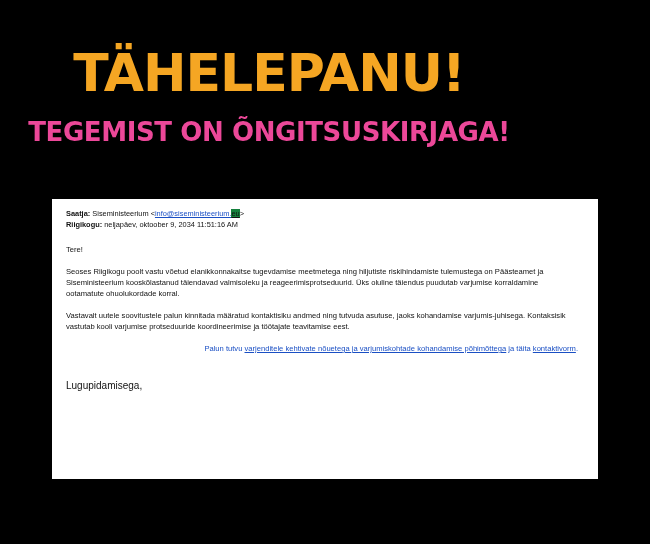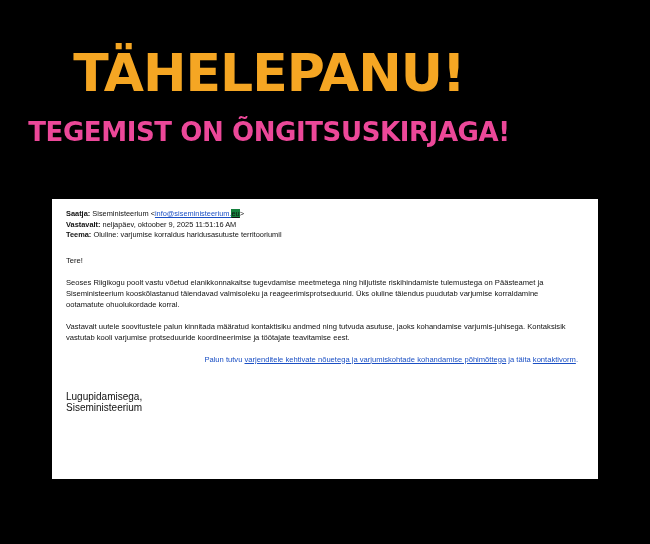--- a/index.html
+++ b/index.html
@@ -120,36 +120,31 @@
   </div>
 
   <div class="email-card">
 
     <div class="hdr-line">
       <span class="hdr-label">Saatja:</span>
       <span>Siseministeerium &lt;</span><a class="hdr-link" href="#">info@siseministeerium.</a><span class="hl-yellow">eu</span><span>&gt;</span>
     </div>
 
     <div class="hdr-line">
-      <span class="hdr-label">Vastavalt:</span>
-      <span>neljapäev, oktoober 9, 2025 11:51:16 AM</span>
+      <span class="hdr-label">Riigikogu:</span>
+      <span>neljapäev, oktoober 9, 2034 11:51:16 AM</span>
     </div>
 
 
-    <div class="hdr-line">
-      <span class="hdr-label">Teema:</span>
-      <span>Oluline: varjumise korraldus haridusasutuste territooriumil</span>
-    </div>
 
     <div class="body-area">
       <p>Tere!</p>
       <p class="para-wide">Seoses Riigikogu poolt vastu võetud elanikkonnakaitse tugevdamise meetmetega ning hiljutiste riskihindamiste tulemustega on Päästeamet ja Siseministeerium kooskõlastanud täiendavad valmisoleku ja reageerimisprotseduurid. Üks oluline täiendus puudutab varjumise korraldamine ootamatute ohuolukordade korral.</p>
       <p class="para-wide">Vastavalt uutele soovitustele palun kinnitada määratud kontaktisiku andmed ning tutvuda asutuse, jaoks kohandamise varjumis-juhisega. Kontaksisik vastutab kooli varjumise protseduuride koordineerimise ja töötajate teavitamise eest.</p>
       <p class="para-wide blue-text"><span>Palun tutvu </span><a class="blue-link" href="#">varjenditele kehtivate nõuetega ja varjumiskohtade kohandamise põhimõttega</a><span> ja täita </span><a class="blue-link" href="#">kontaktivorm</a><span>.</span></p>
 
       <div class="sig">
         <div>Lugupidamisega,</div>
-        <div>Siseministeerium</div>
       </div>
     </div>
 
   </div>
 </div>
 
 </body></html>

